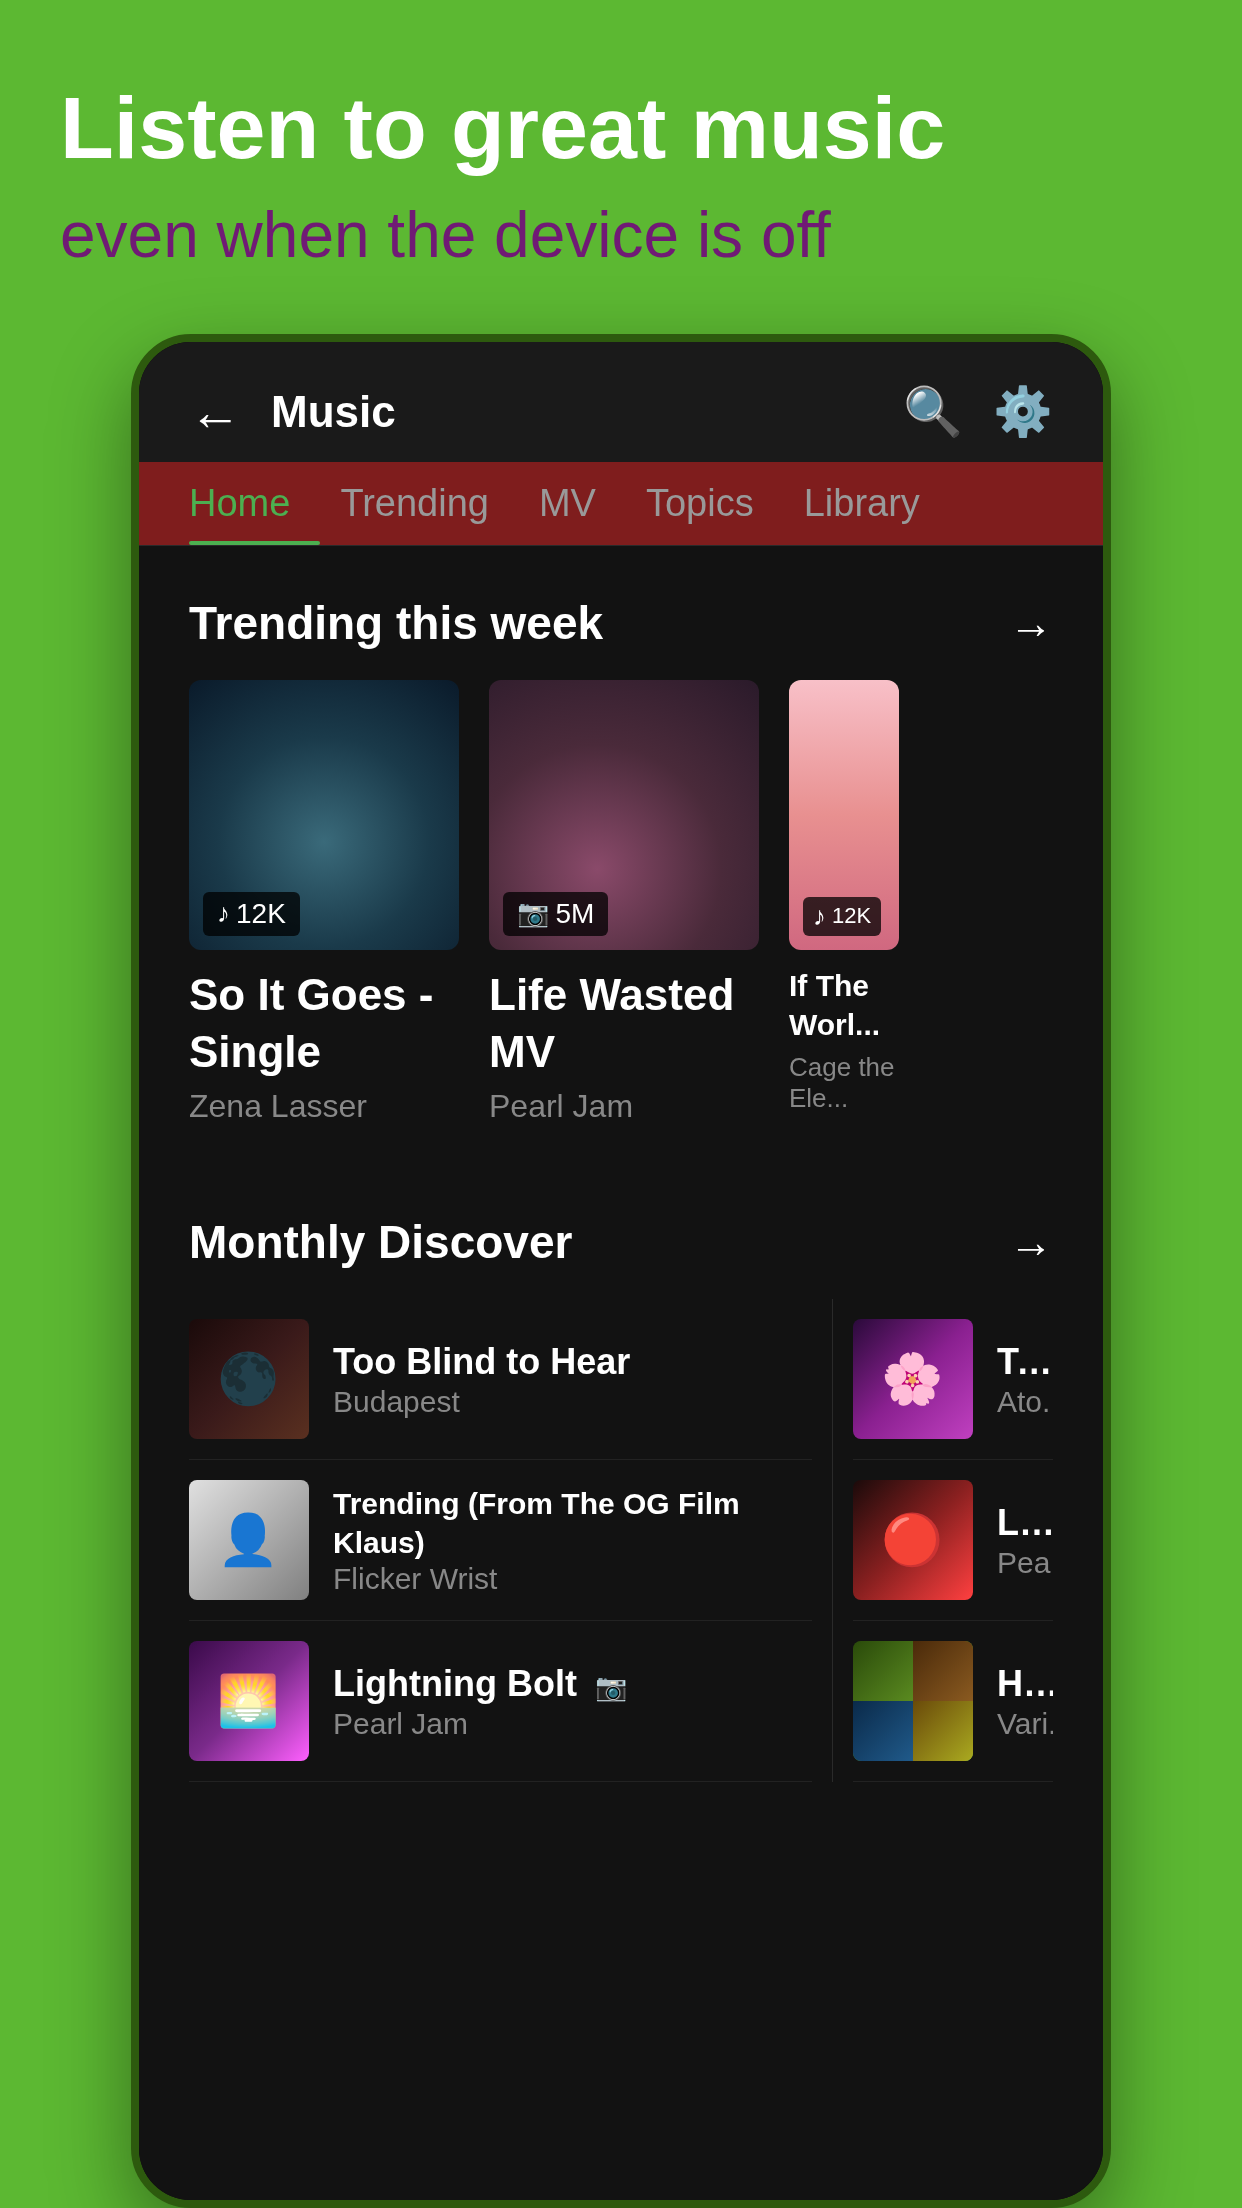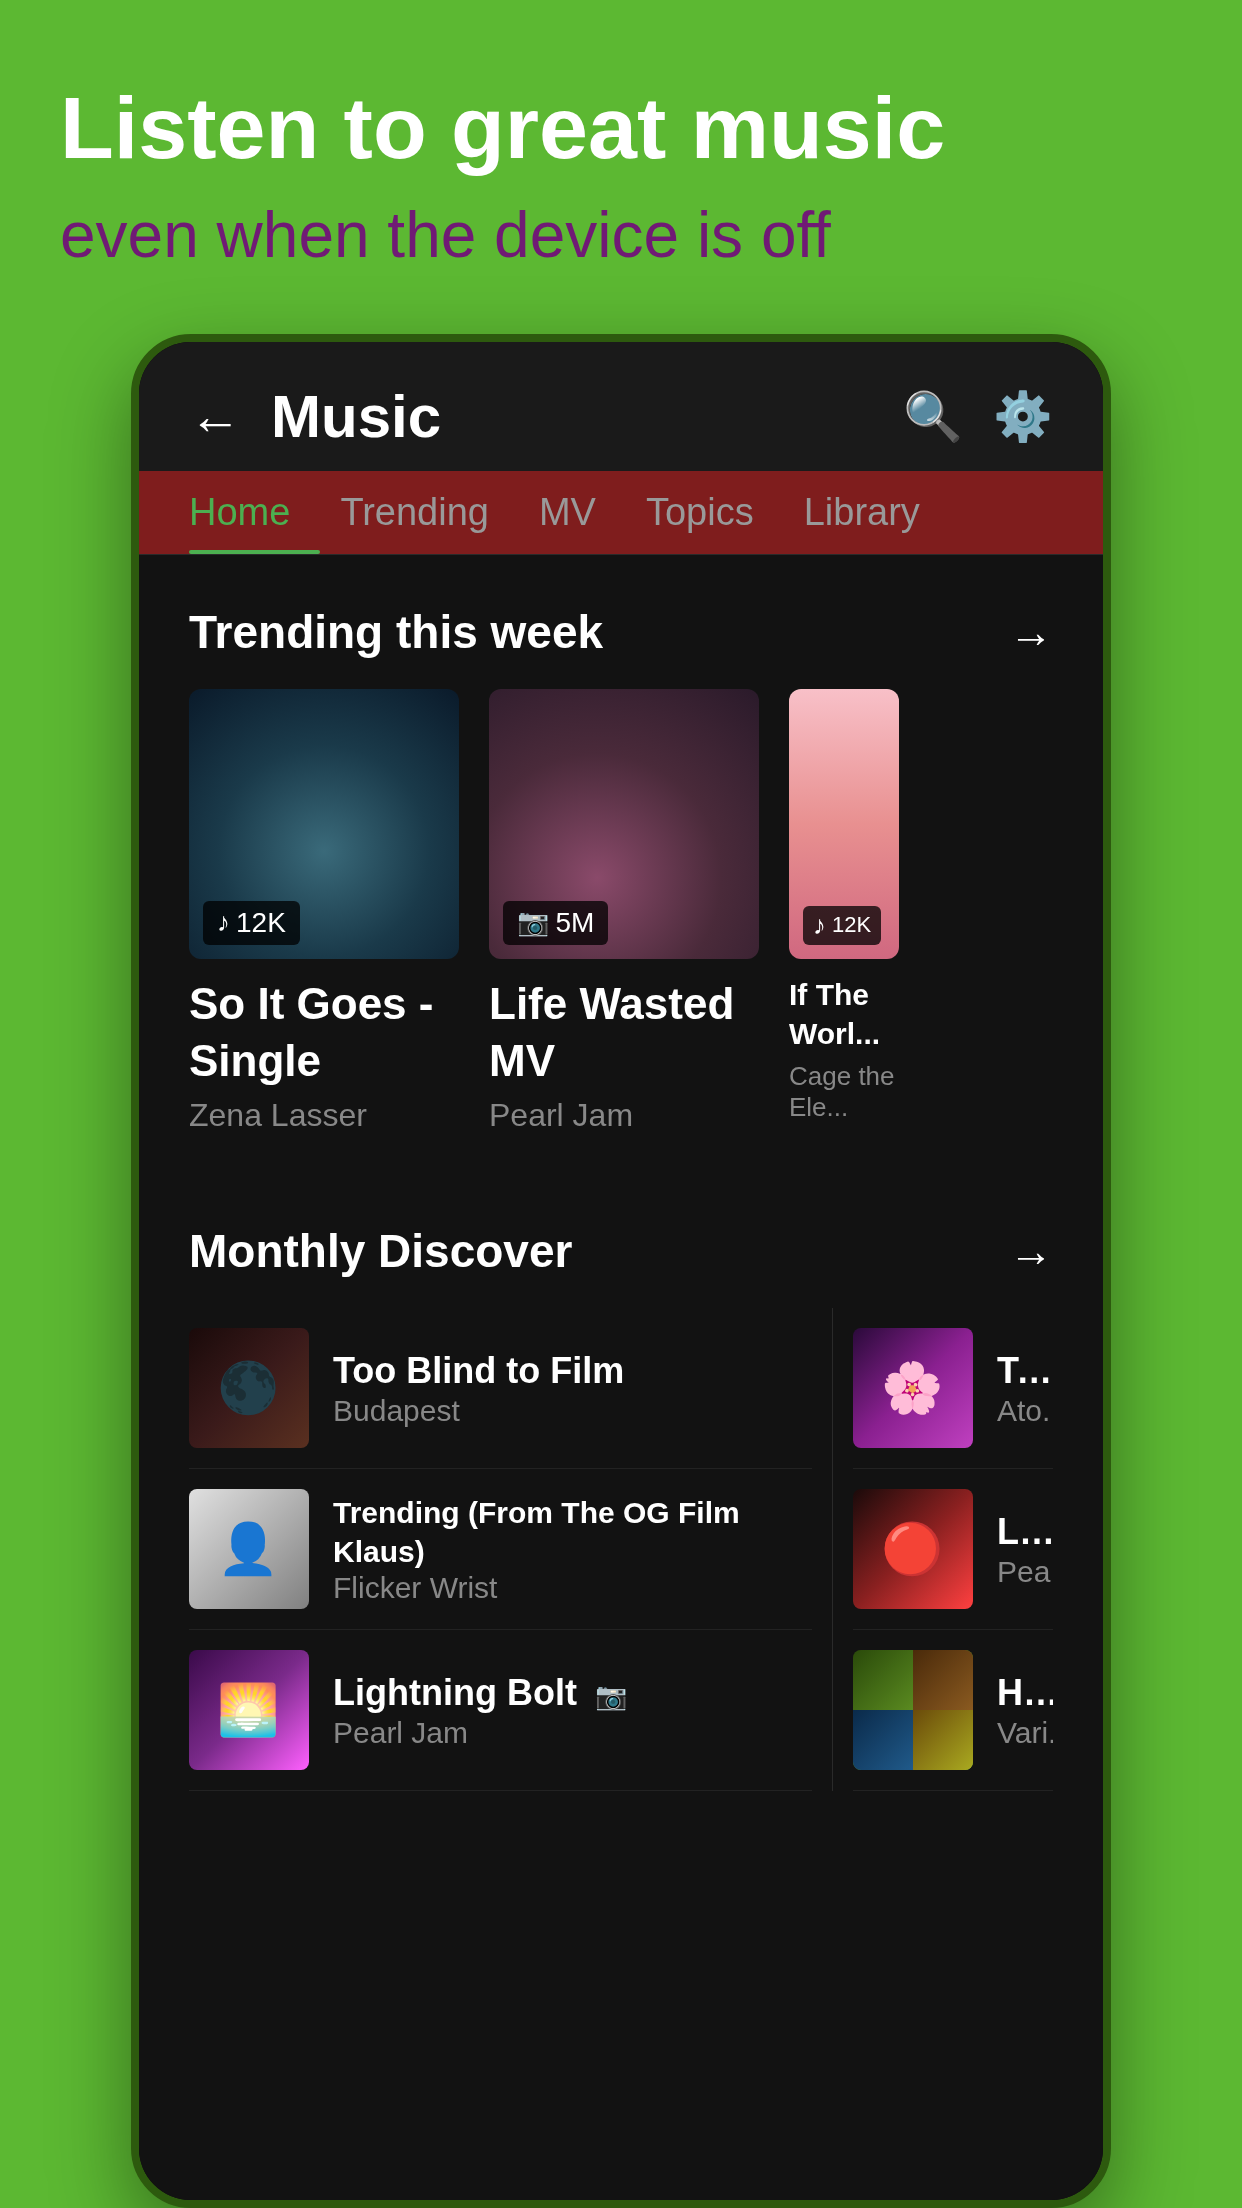--- a/index.html
+++ b/index.html
@@ -51,21 +51,21 @@
       padding: 40px 50px 20px;
       background: #1a1a1a;
     }
     .back-icon {
       color: #fff;
       font-size: 52px;
       margin-right: 30px;
       cursor: pointer;
     }
     .page-title {
-      font-size: 60px;
+      font-size: 44px;
       font-weight: 700;
       color: #fff;
       flex: 1;
     }
     .top-icons {
       display: flex;
       gap: 30px;
     }
     .top-icon {
       color: #fff;
@@ -348,21 +348,21 @@
 
       <div class="monthly-list">
 
         <div class="monthly-col">
 
           <div class="monthly-item">
             <div class="monthly-thumb thumb-too-blind">
               🌑
             </div>
             <div class="monthly-info">
-              <div class="monthly-title">Too Blind to Film</div>
+              <div class="monthly-title">Too Blind to Hear</div>
               <div class="monthly-artist">Budapest</div>
             </div>
           </div>
 
           <div class="monthly-item">
             <div class="monthly-thumb thumb-invisible">
               👤
             </div>
             <div class="monthly-info">
               <div class="monthly-title" style="font-size:30px;white-space:normal;">Trending (From The OG Film Klaus)</div>

